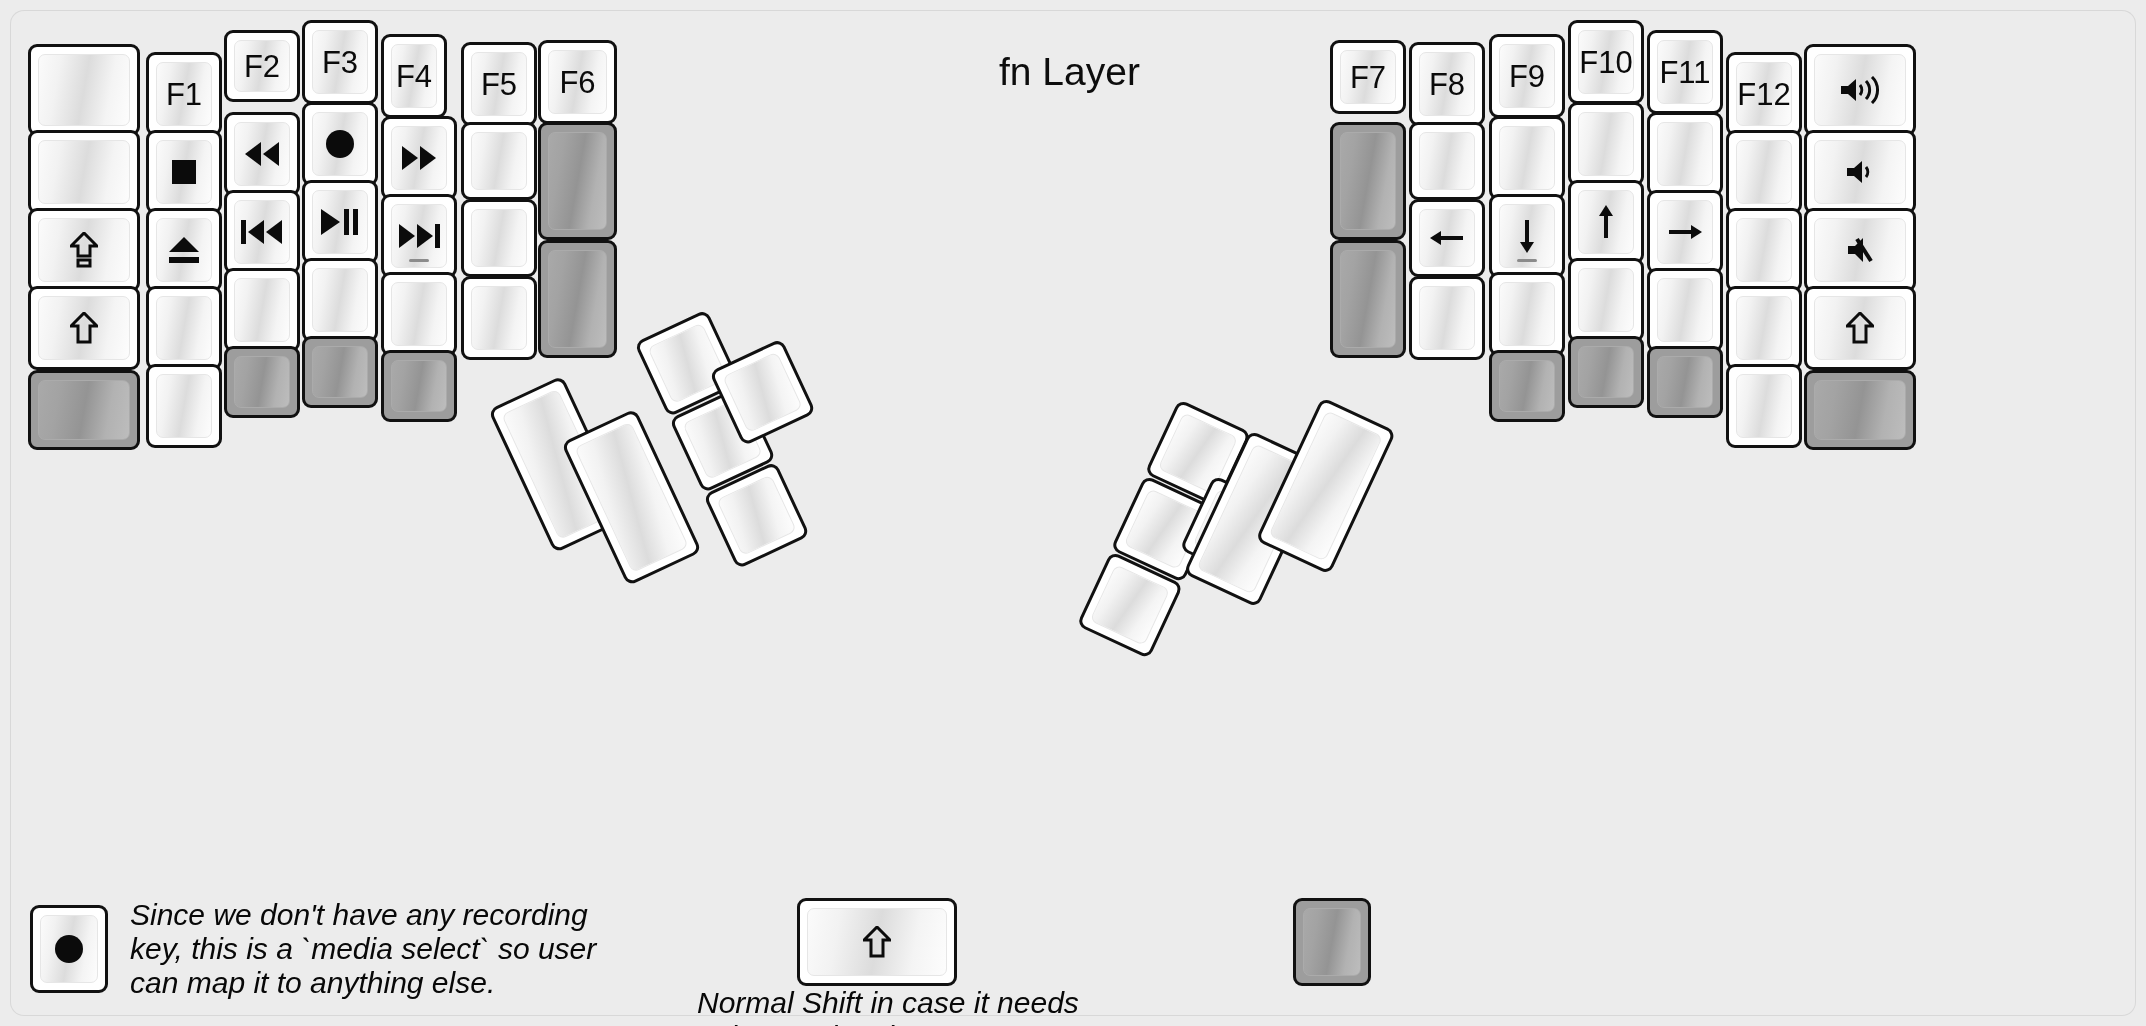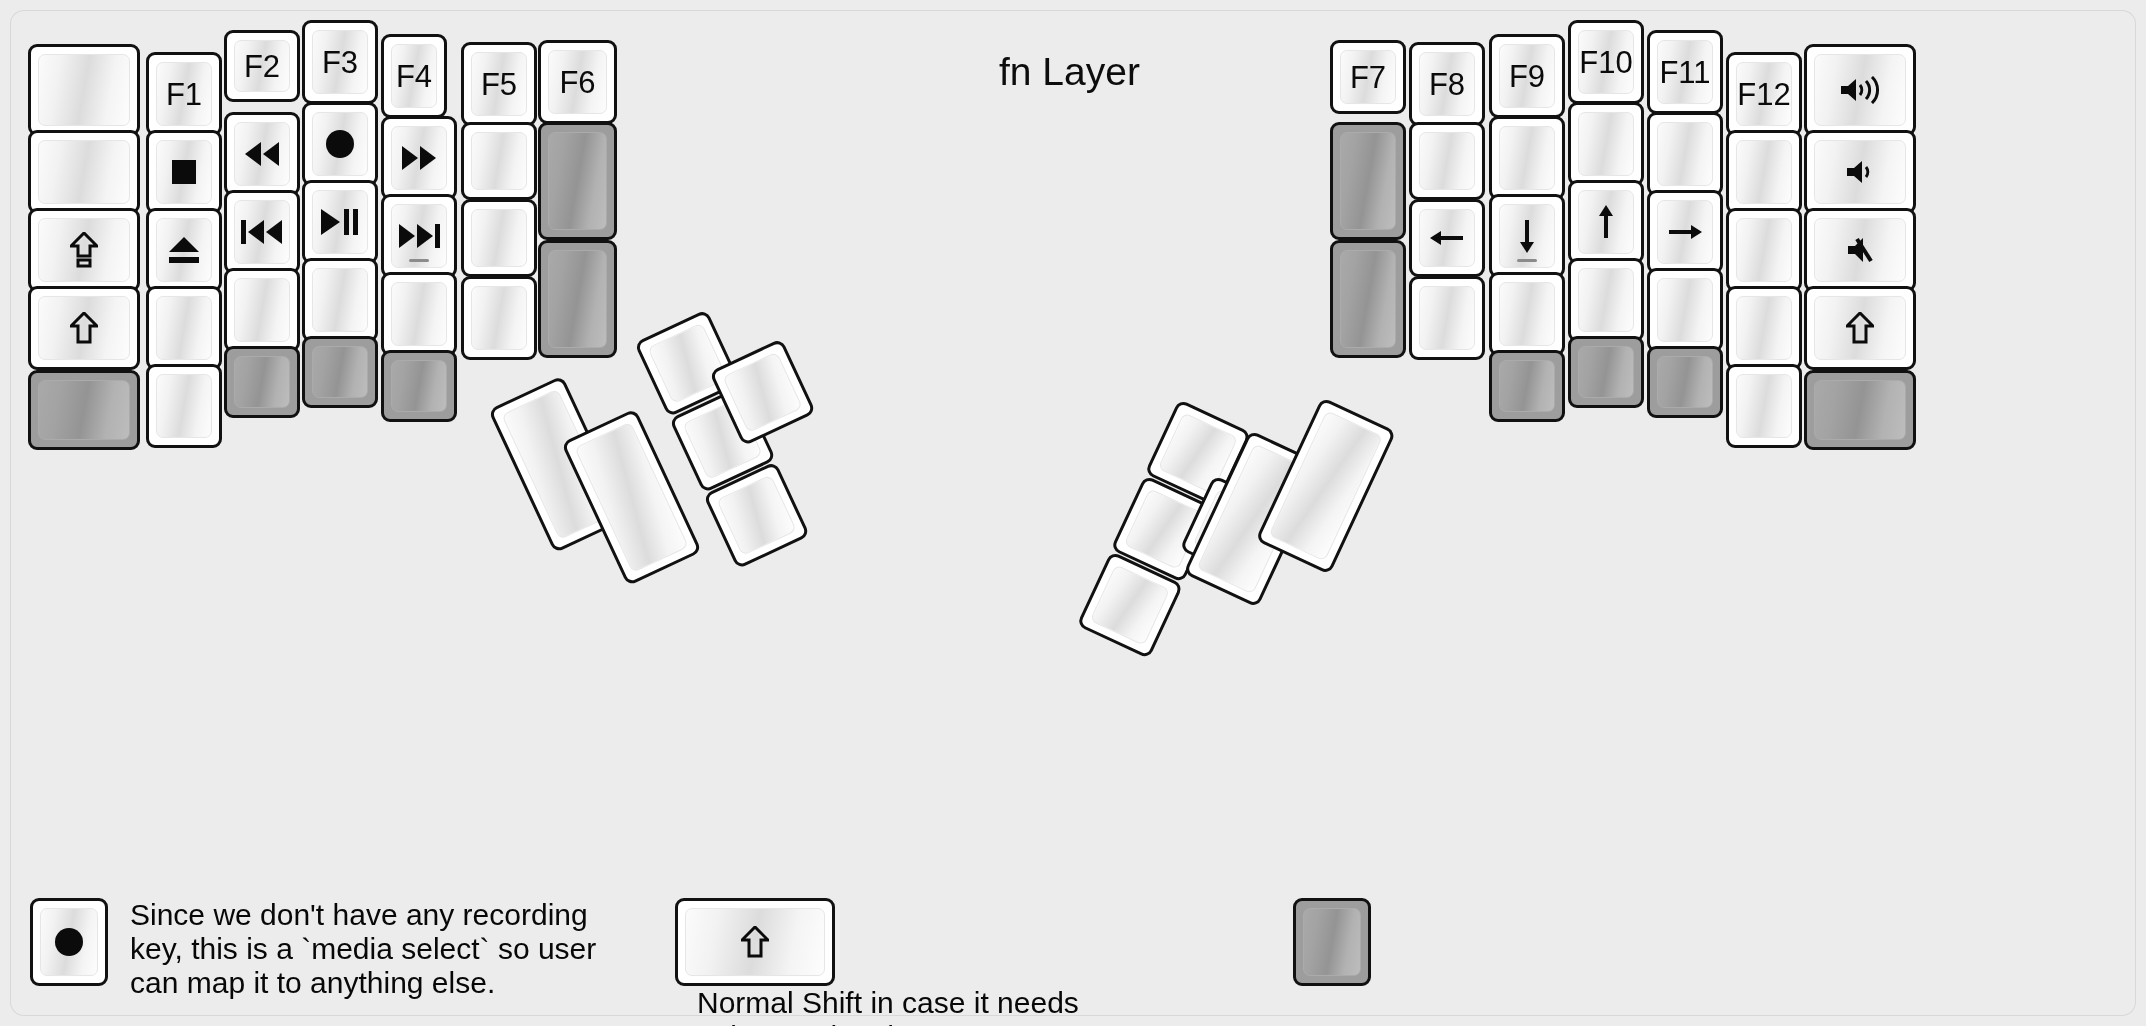--- a/index.html
+++ b/index.html
@@ -52,21 +52,21 @@
   
   .rot{position:absolute;transform-origin:0 0;}
 
   
   #title{
     position:absolute;left:989px;top:40px;
     font-size:39px;color:#0d0d0d;white-space:nowrap;
   }
 
   
-  .legend-item{position:absolute;display:flex;align-items:flex-start;}
+  .legend-item{position:absolute;display:flex;align-items:center;font-style:italic;}
   .legend-key{position:relative;flex:none;}
   .legend-text{
     margin-left:22px;
     font-size:30px;line-height:1.14;color:#080808;white-space:pre-line;
   }
   svg{display:block;}
 </style>
 </head>
 <body>
 

